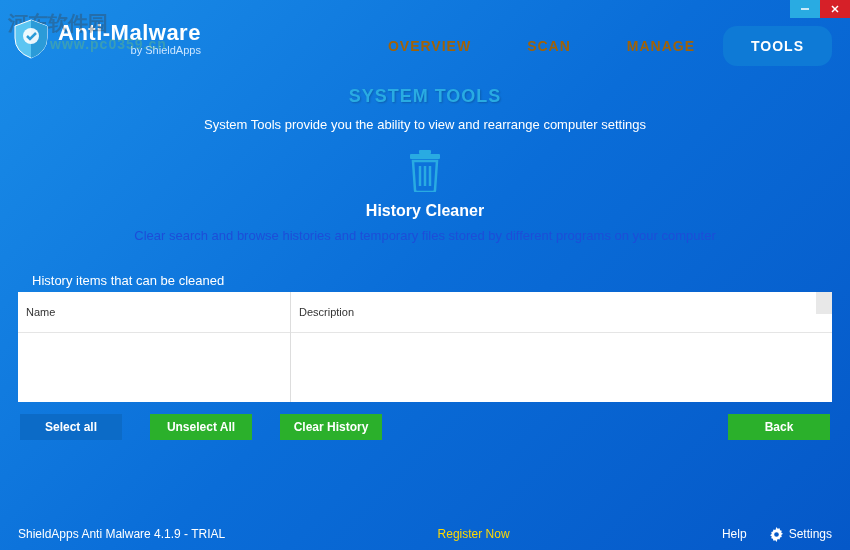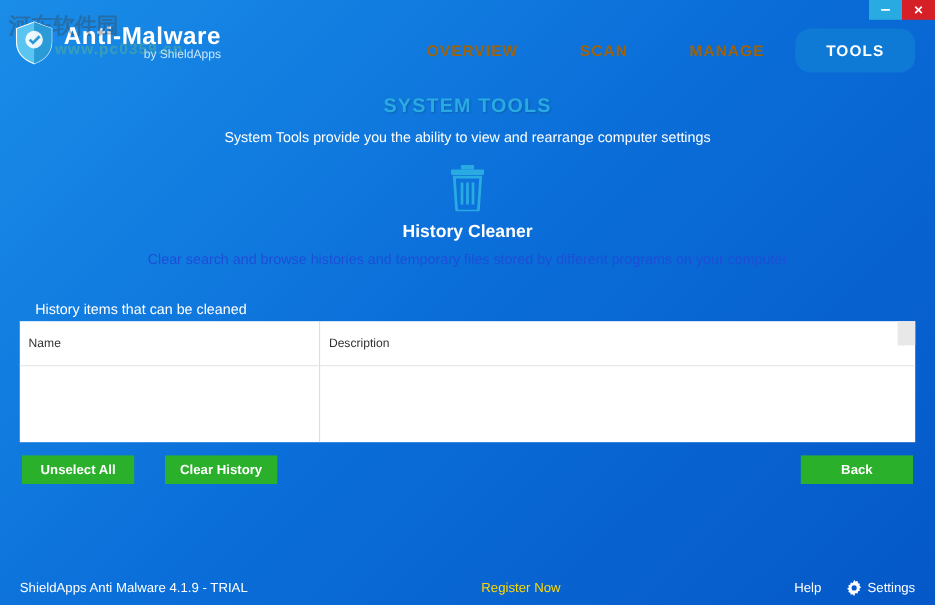--- a/index.html
+++ b/index.html
@@ -121,20 +121,21 @@
     <div class="col-name">
       <div class="col-header">Name</div>
     </div>
     <div class="col-desc">
       <div class="col-header">Description</div>
     </div>
     <div class="scrollbar-stub"></div>
   </div>
 
   <div class="btn-row">
+    <div class="btn btn-blue">Select all</div>
     <div class="btn btn-green">Unselect All</div>
     <div class="btn btn-green">Clear History</div>
     <div class="spacer"></div>
     <div class="btn btn-green">Back</div>
   </div>
 </div>
 
 <div class="footer">
   <div class="footer-version">ShieldApps Anti Malware 4.1.9 - TRIAL</div>
   <div class="footer-center">

